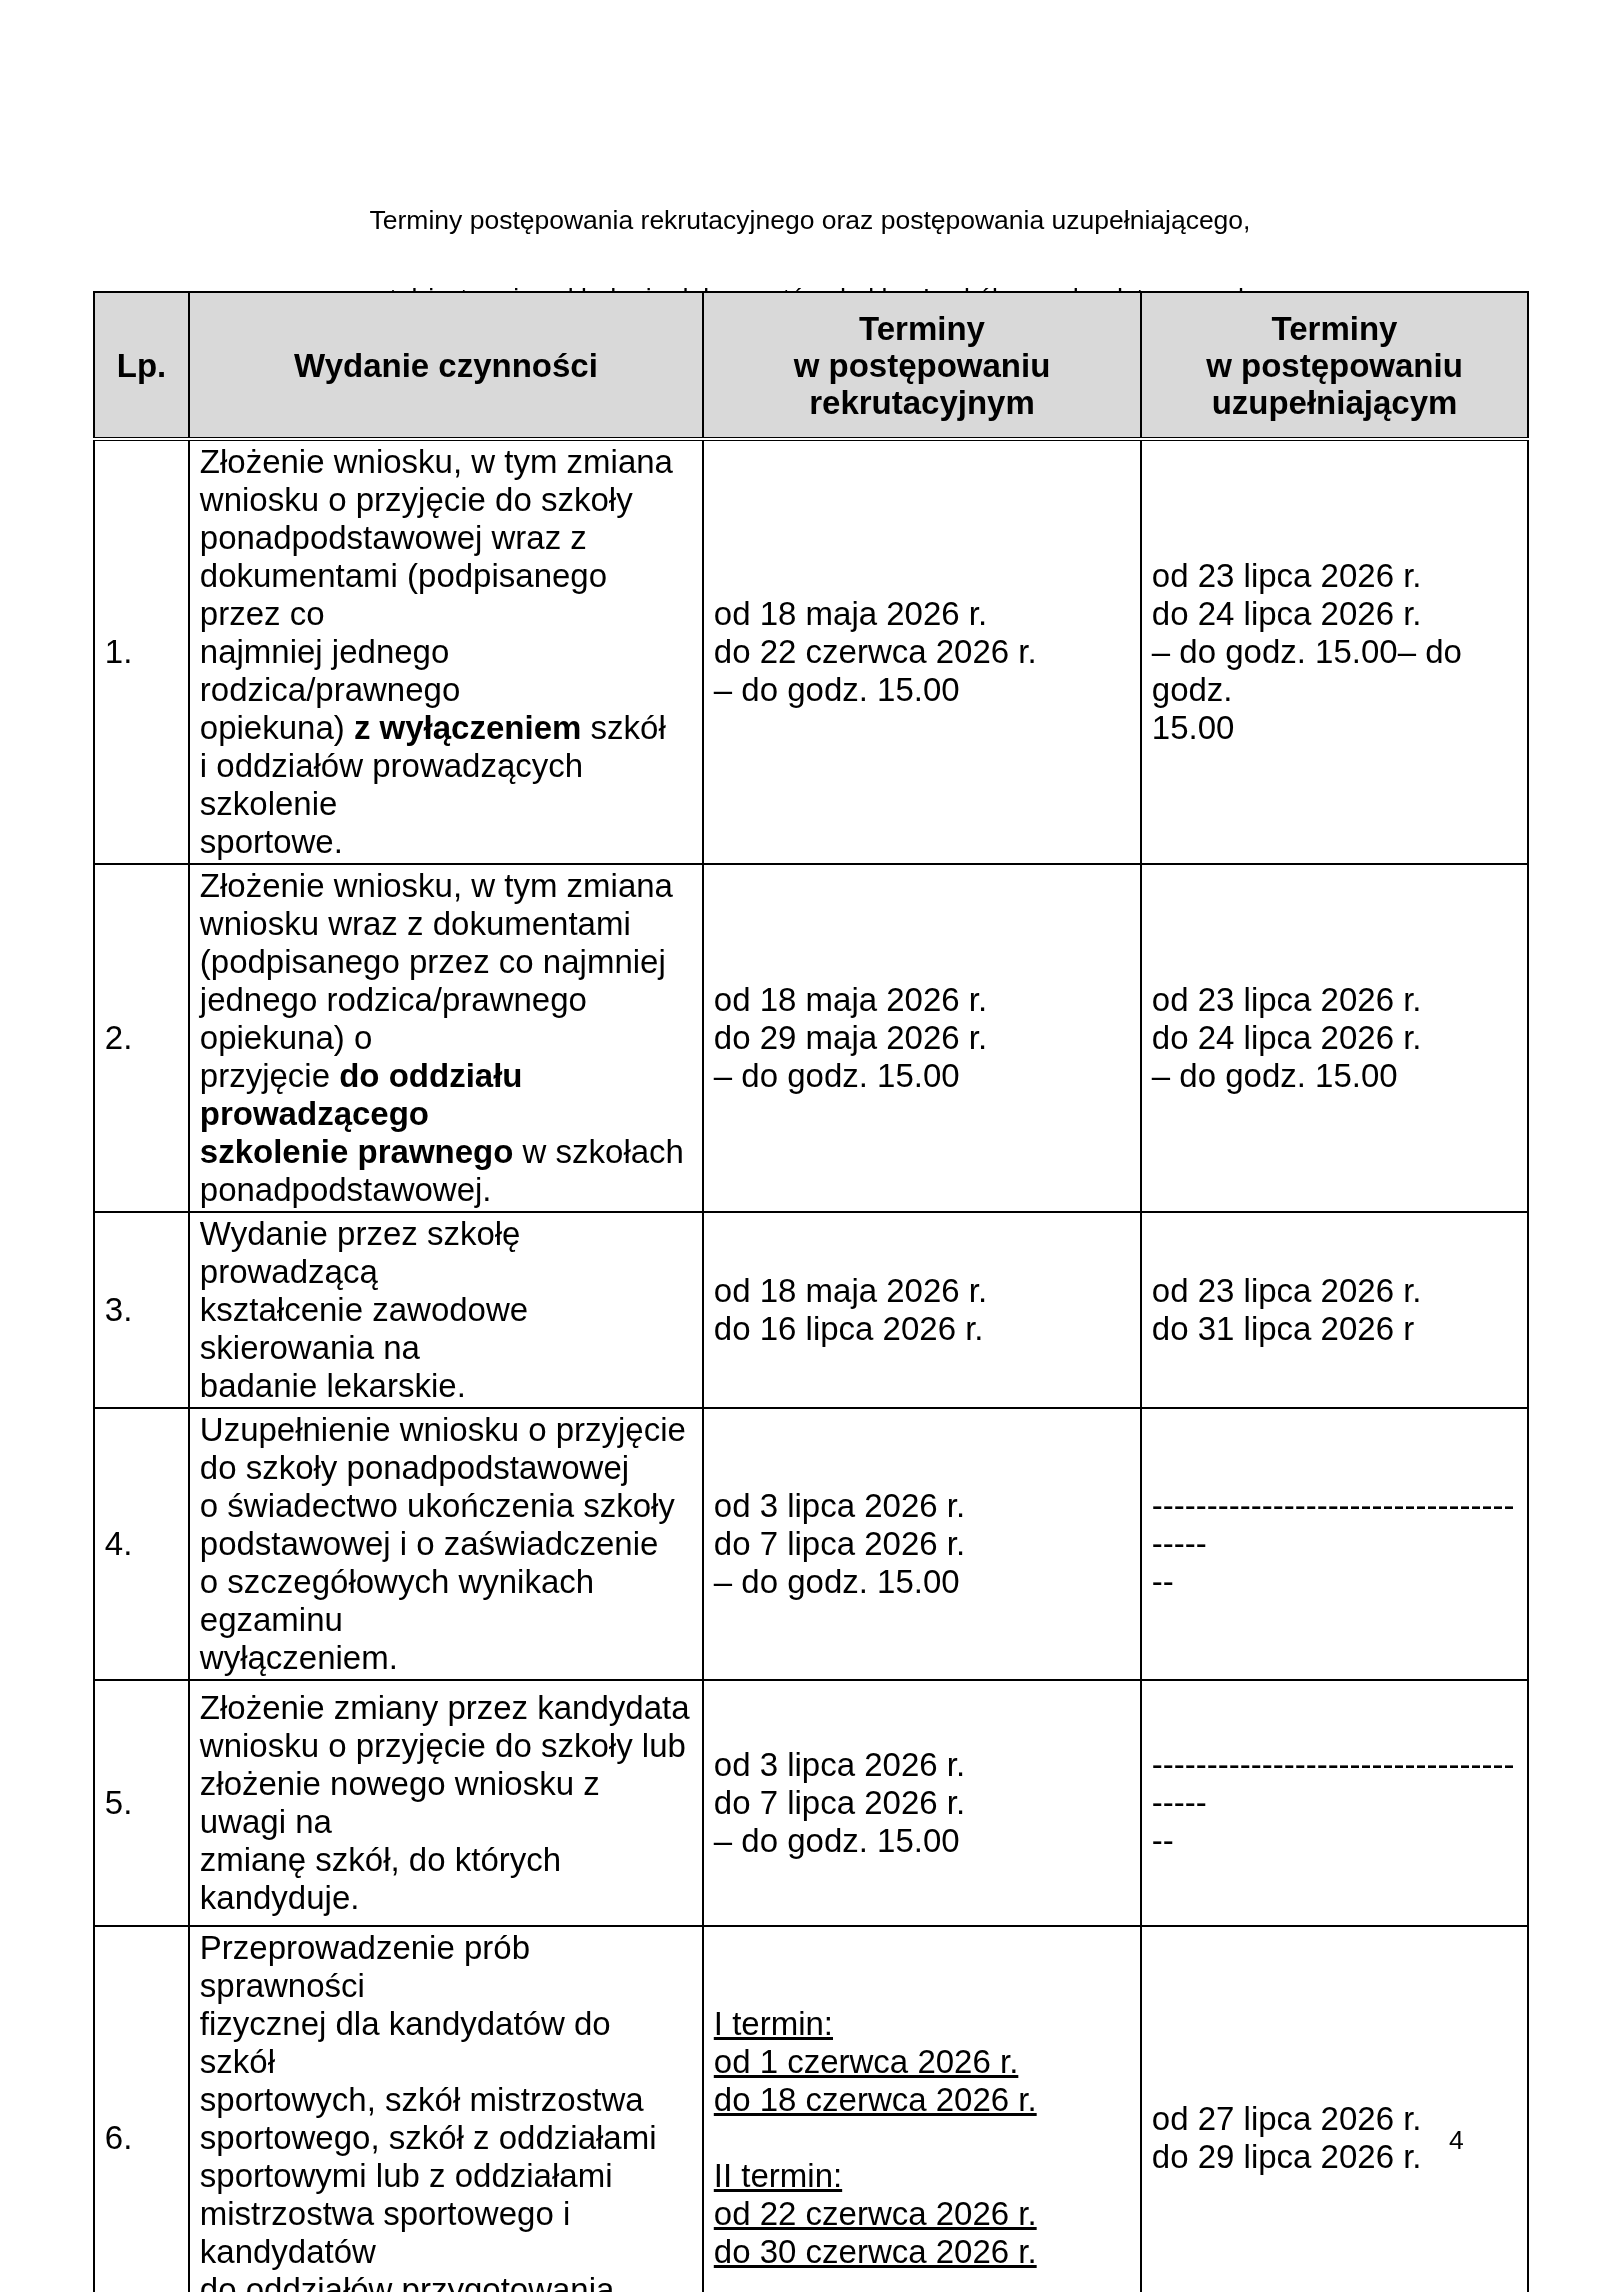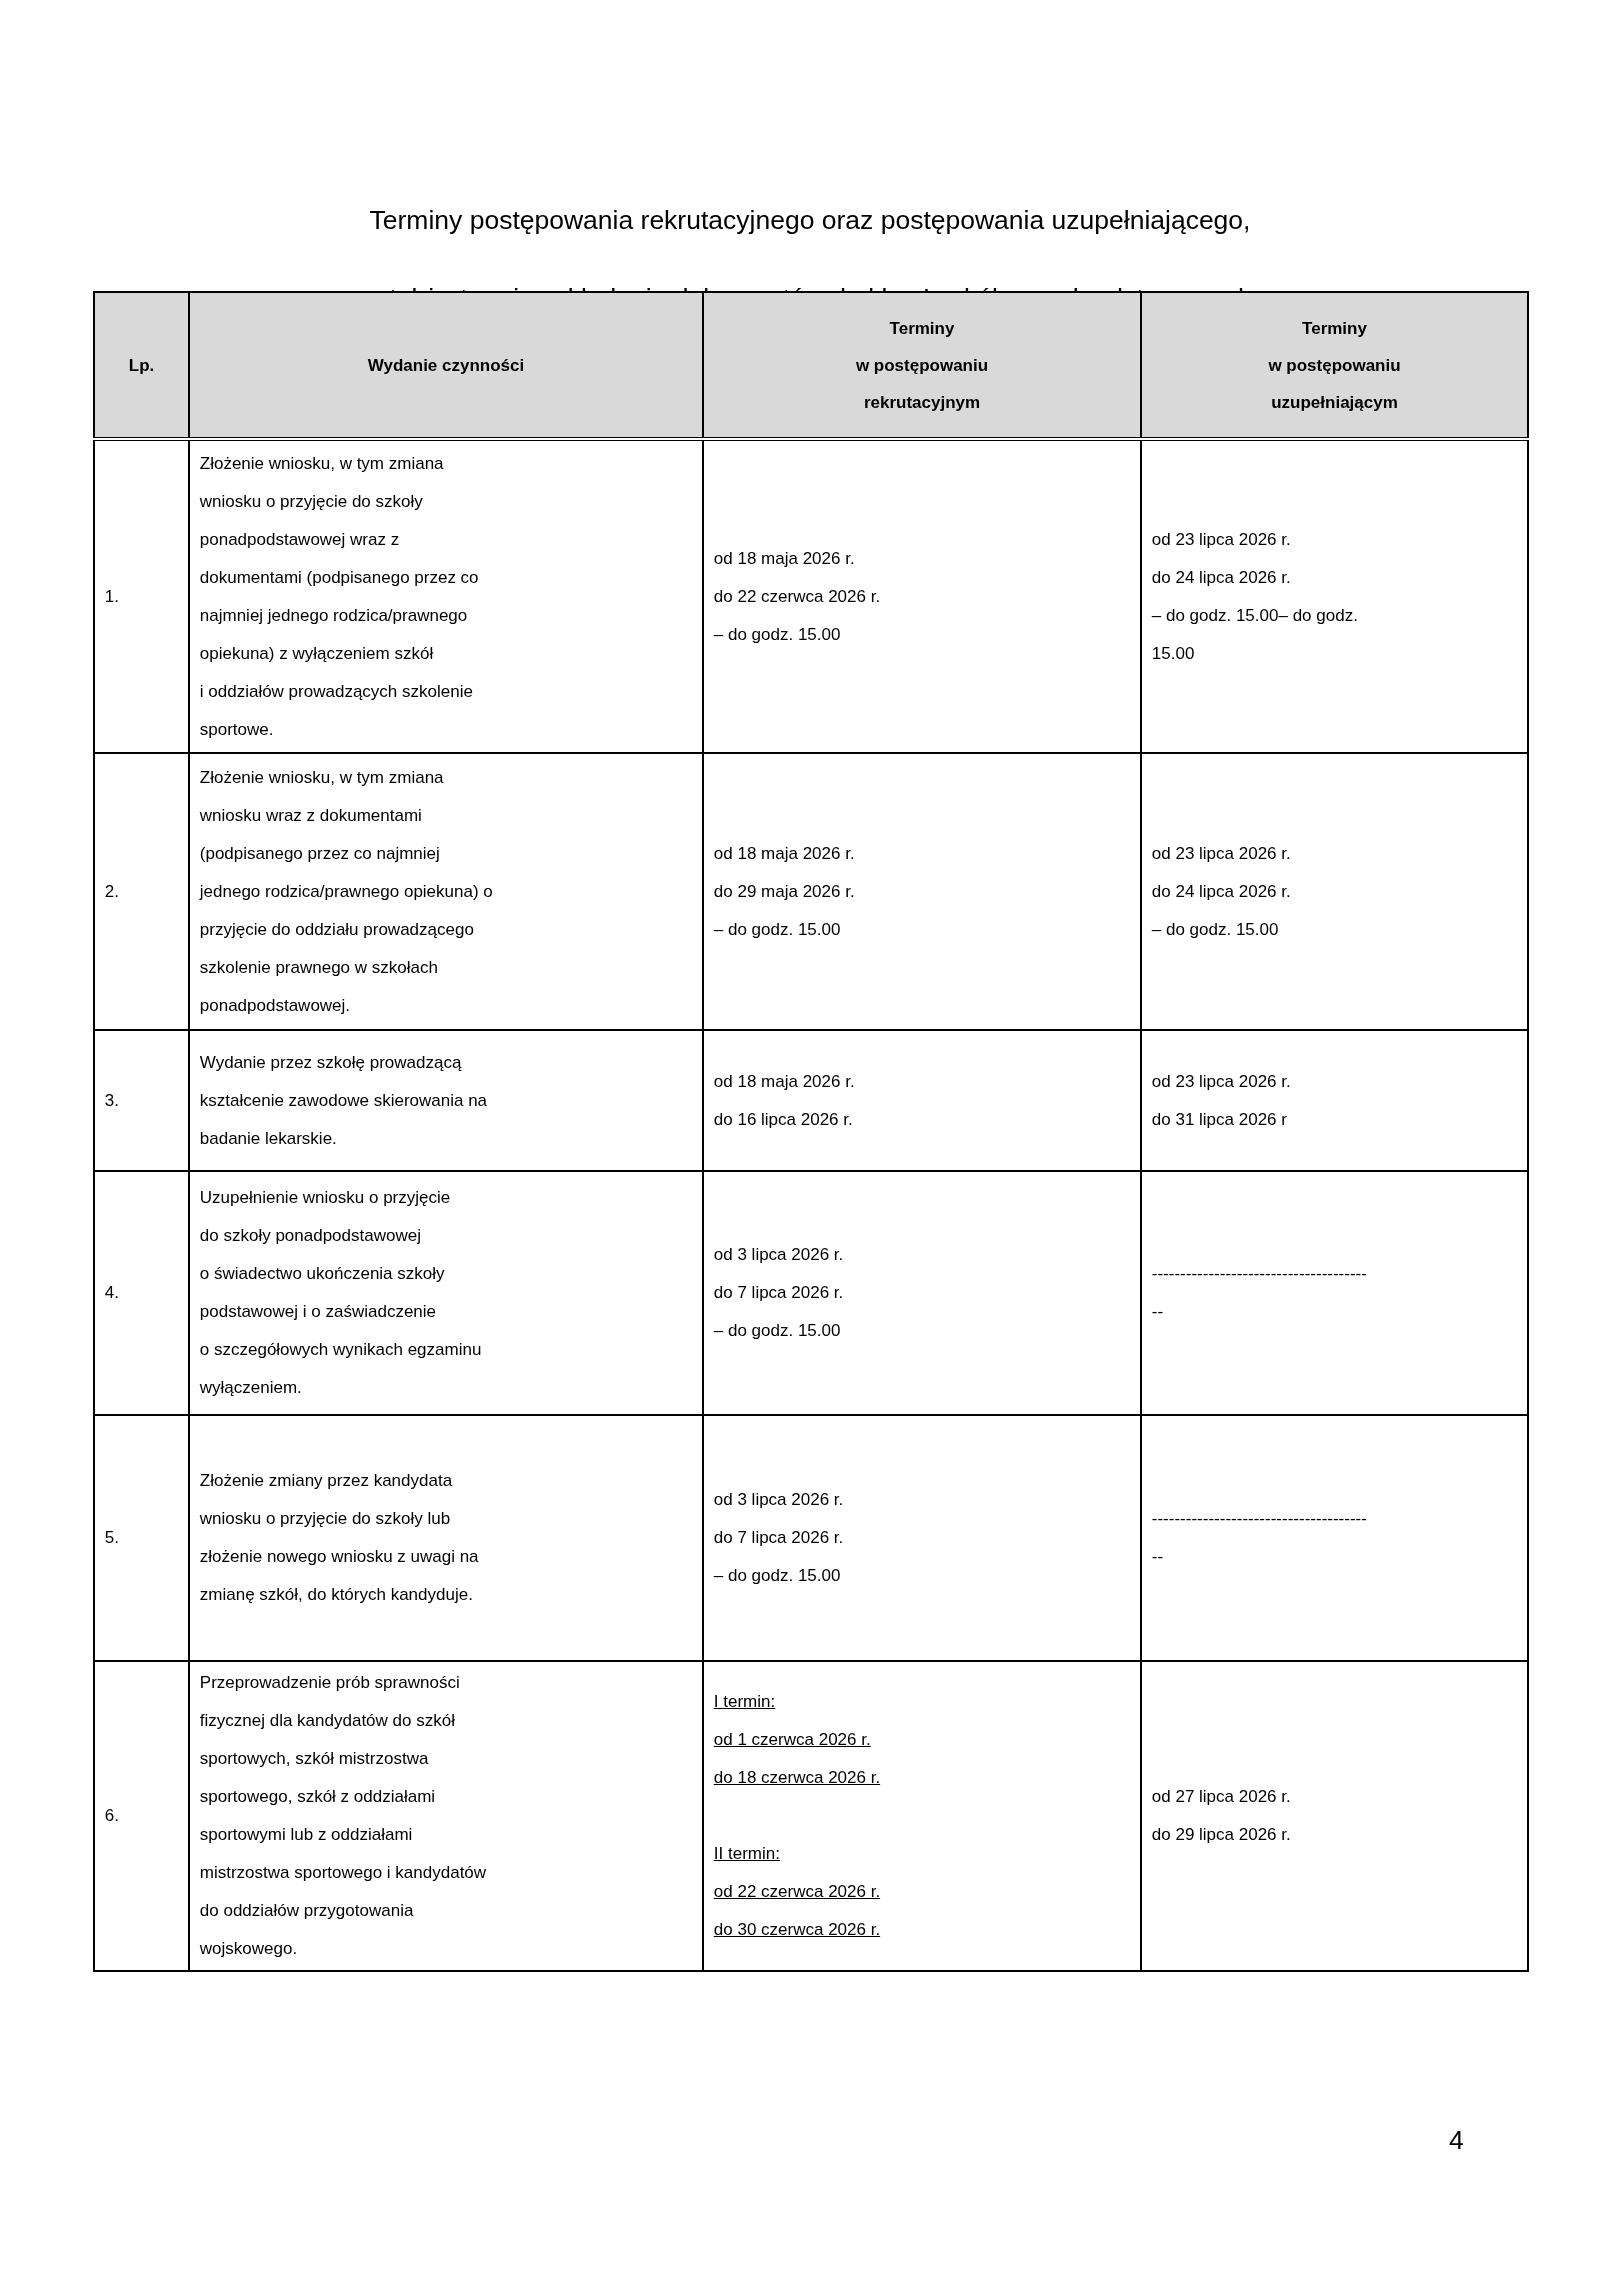--- a/index.html
+++ b/index.html
@@ -33,38 +33,38 @@
     width: 1434px;
     border-collapse: collapse;
     table-layout: fixed;
   }
   table.deadlines th,
   table.deadlines td {
     border: 2px solid #000000;
     vertical-align: middle;
     padding: 2px 9.8px;
     white-space: pre-line;
-    font-size: 17px;
+    font-size: 33px;
     line-height: 38px;
     overflow: hidden;
   }
   table.deadlines thead th {
     font-weight: bold;
     line-height: 37px;
     border-bottom: 4.9px double #000000;
   }
   thead tr { height: 147px; }
   tbody tr:nth-child(1) { height: 314px; }
   tbody tr:nth-child(2) { height: 277px; }
   tbody tr:nth-child(3) { height: 141px; }
   tbody tr:nth-child(4) { height: 244px; }
   tbody tr:nth-child(5) { height: 246px; }
   tbody tr:nth-child(6) { height: 302px; }
   .u { text-decoration: underline; }
-  b { font-weight: normal; }
+  b { font-weight: bold; }
   .page-number {
     position: absolute;
     top: 2125px;
     left: 1449px;
     font-size: 26.5px;
   }
 </style>
 </head>
 <body>
 

